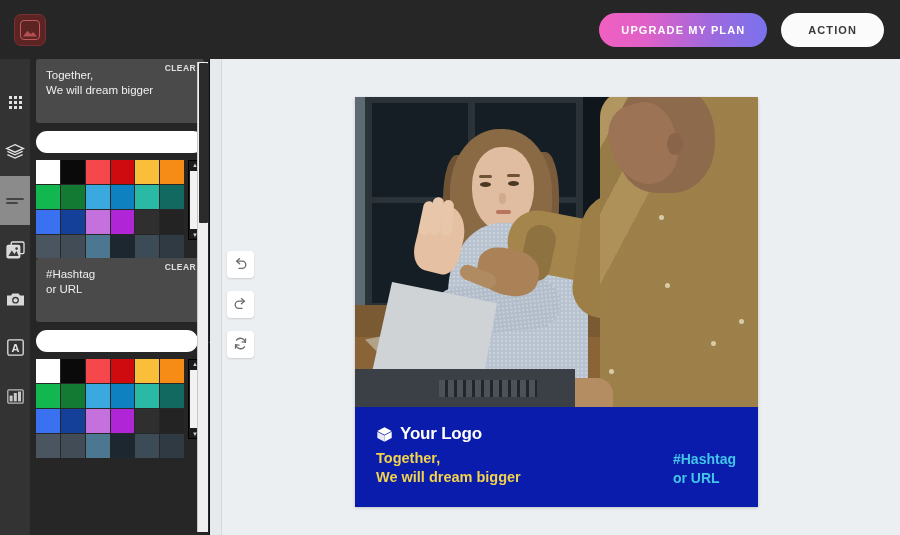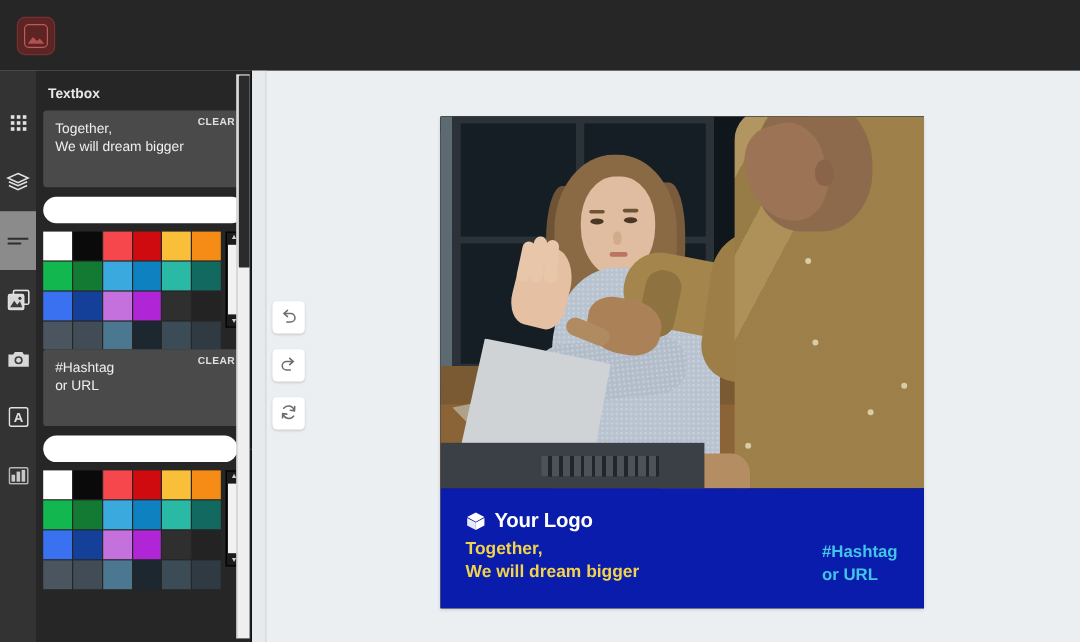--- a/index.html
+++ b/index.html
@@ -130,21 +130,21 @@
   .stage-rail { position: absolute; left: 0; top: 0; width: 12px; height: 476px; background: #e7eaec; border-right: 1px solid #d4d8da; }
 
   .tools { position: absolute; left: 17px; top: 192px; display: flex; flex-direction: column; gap: 13px; }
   .tool-btn {
     width: 27px; height: 27px; background: #ffffff; border: none; border-radius: 4px;
     box-shadow: 0 1px 2px rgba(0,0,0,0.14);
     display: flex; align-items: center; justify-content: center; cursor: pointer;
   }
 
   .design {
-    position: absolute; left: 157px; top: 38px; width: 403px; height: 410px;
+    position: absolute; left: 145px; top: 38px; width: 403px; height: 410px;
     background: #1a1a1a; overflow: hidden;
     box-shadow: 0 1px 3px rgba(0,0,0,0.18);
   }
   .photo { position: absolute; left: 0; top: 0; width: 403px; height: 310px; overflow: hidden; background: #20262c; }
   .banner {
     position: absolute; left: 0; bottom: 0; width: 403px; height: 100px;
     background: #0a1cab;
   }
   .banner-logo { position: absolute; left: 21px; top: 17px; display: flex; align-items: center; gap: 7px; }
   .cube { width: 17px; height: 17px; display: block; }
@@ -262,20 +262,24 @@
 </head>
 <body>
 
 <div id="app">
 
   <div class="topbar" style="background: rgb(38, 38, 38);">
     <div class="brand">
       <div class="brand-mark">
         <div class="inner"></div>
       </div>
+    </div>
+    <div class="topbar-actions">
+      <button class="btn-upgrade">UPGRADE MY PLAN</button>
+      <button class="btn-action">ACTION</button>
     </div>
   </div>
 
   <div class="rail">
     <div class="rail-sp"></div>
     <div class="rail-item">
       <span>
         <svg width="15" height="15" viewBox="0 0 15 15">
             <g fill="#e2e2e2">
           <rect x="1" y="1" width="3" height="3"></rect>
@@ -347,21 +351,20 @@
           <rect x="6.8" y="4" width="3" height="8.4" fill="#c9c9c9"></rect>
           <rect x="11" y="2.6" width="3" height="9.8" fill="#c9c9c9"></rect>
         </svg>
       </span>
     </div>
   </div>
 
   <div class="panel">
     <div class="panel-inner">
 
-      <div class="sect-title">Textbox</div>
       <div class="text-area-wrap">
         <span class="clear-link">CLEAR</span>
         <div class="ta-text" style="white-space:pre-line">Together,
 We will dream bigger</div>
       </div>
       <div class="inp-row">
         <input class="color-input" type="text" value="" style="">
       </div>
       <div class="swatch-block">
         <div class="swatch-grid" id="sw-textbox">

